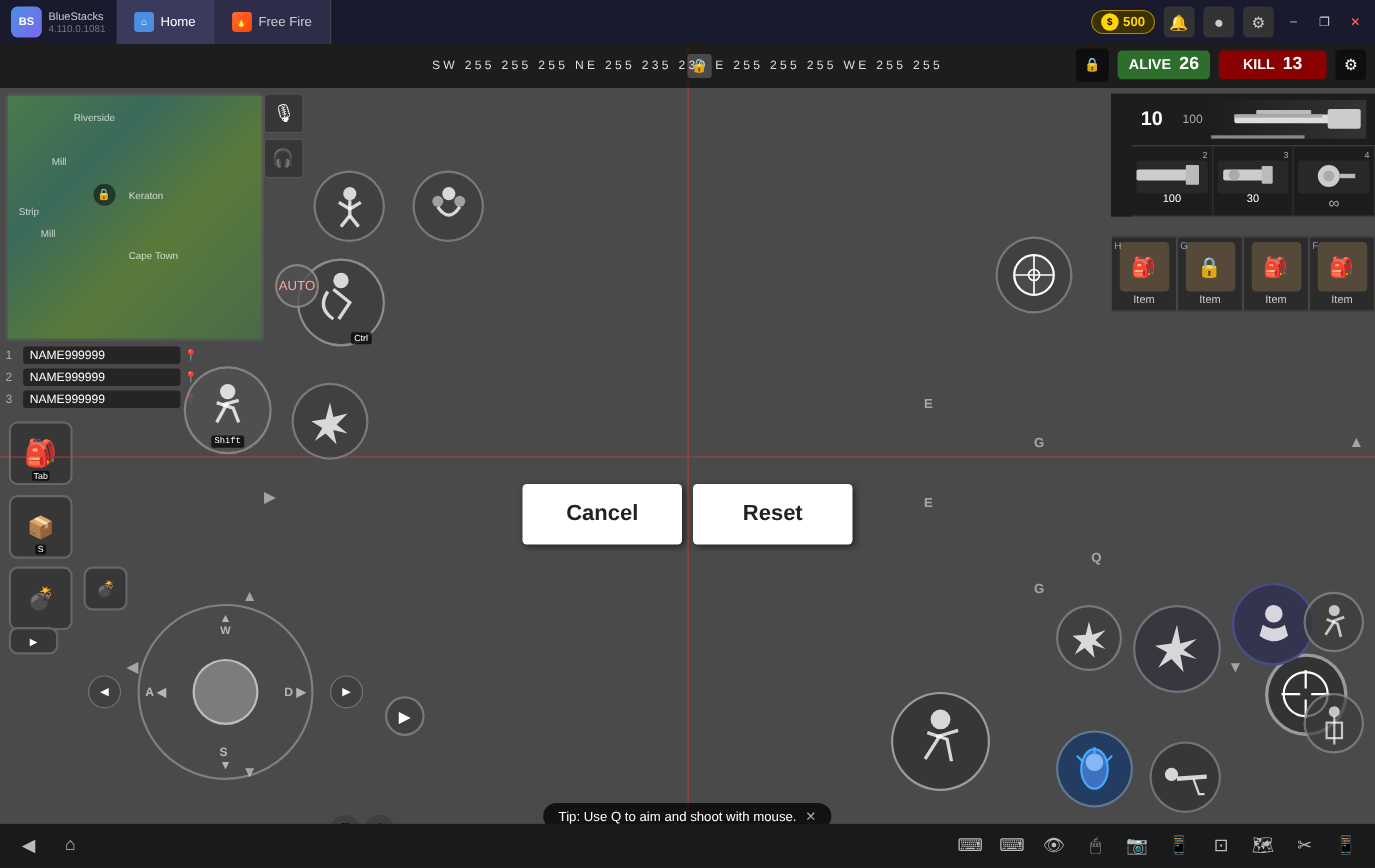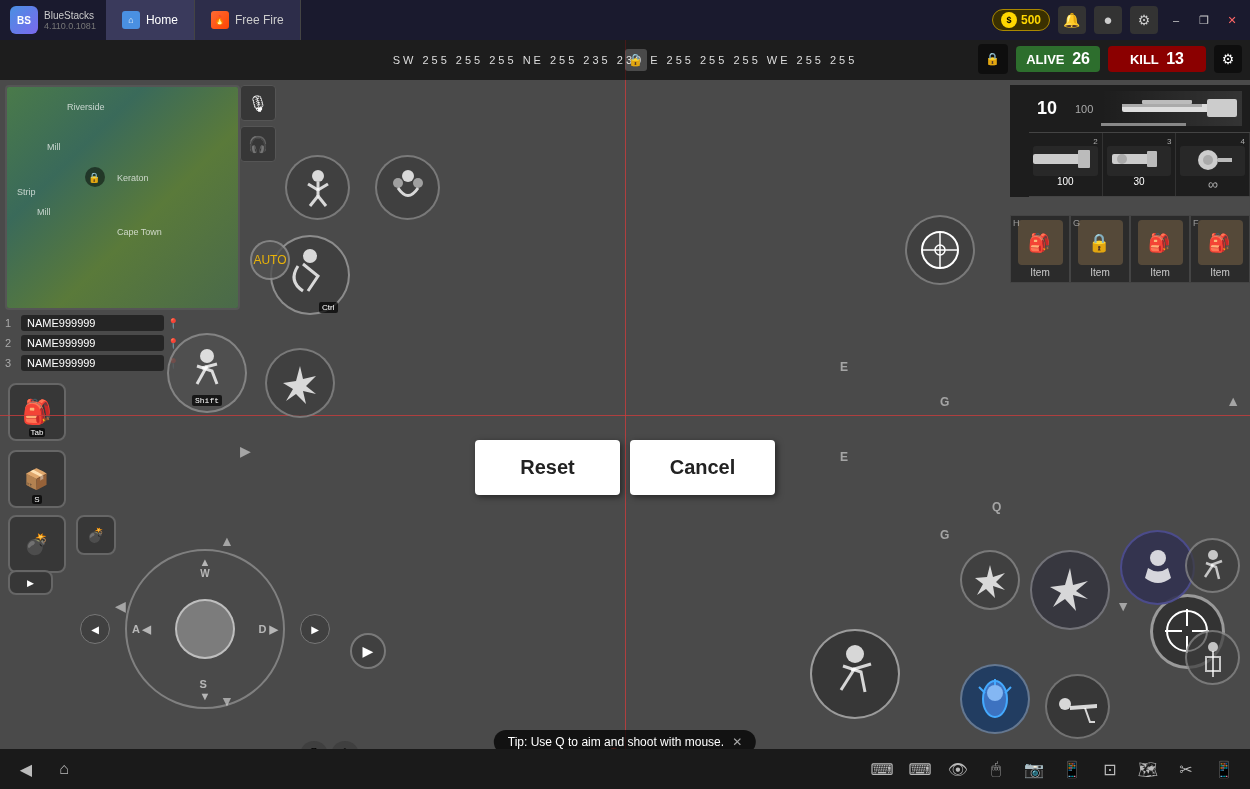--- a/index.html
+++ b/index.html
@@ -685,21 +685,21 @@
     </div>
   </div>
 
   <div class="circle-btn" style="width:70px;height:70px;top:308px;left:265px;">
     <svg width="45" height="45" viewBox="0 0 45 45">
       <path d="M22 5 L25 18 L38 15 L28 25 L38 33 L25 30 L28 43 L18 33 L8 40 L15 28 L5 22 L18 20 Z" fill="white" opacity="0.8"></path>
     </svg>
   </div>
 
   <div class="circle-btn" style="width:40px;height:40px;top:200px;left:250px;background:rgba(80,80,80,0.8);">
-    <span style="color:#eab308;font-size:12px;">AUTO</span>
+    <span style="color:#fca5a5;font-size:12px;">AUTO</span>
   </div>
 
   <div id="joystick-area">
 
     <div class="joy-side-btn" style="position:absolute;top:50%;left:-45px;transform:translateY(-50%);">◀</div>
     <div class="joy-side-btn" style="position:absolute;top:50%;right:-45px;transform:translateY(-50%);">▶</div>
     <div class="joystick-outer">
       <div class="joystick-dir joy-n">
         <span>▲</span>
         <span style="display:block;text-align:center;font-size:10px;">W</span>
@@ -904,22 +904,22 @@
     </div>
     <span class="hp-pin">📍</span>
   </div>
 
   <div id="tip-bar" style="bottom:35px;">
     <span>Tip: Use Q to aim and shoot with mouse.</span>
     <span class="tip-close">✕</span>
   </div>
 
   <div id="dialog-buttons">
+    <button class="dialog-btn">Cancel</button>
     <button class="dialog-btn">Reset</button>
-    <button class="dialog-btn">Cancel</button>
   </div>
 
 </div>
 
 <div id="taskbar">
   <div class="taskbar-btn">◀</div>
   <div class="taskbar-btn">⌂</div>
   <div style="flex:1;"></div>
   <div class="taskbar-btn">⌨</div>
   <div class="taskbar-btn">⌨</div>

